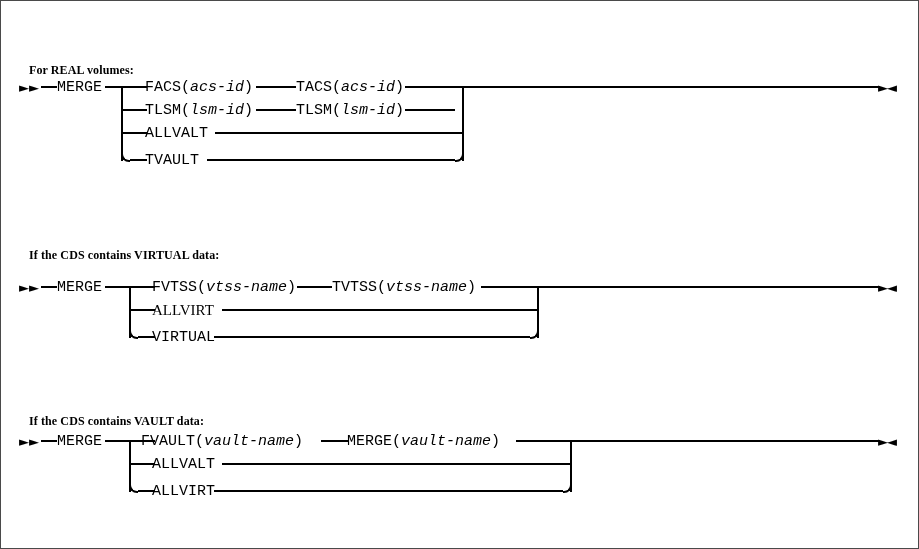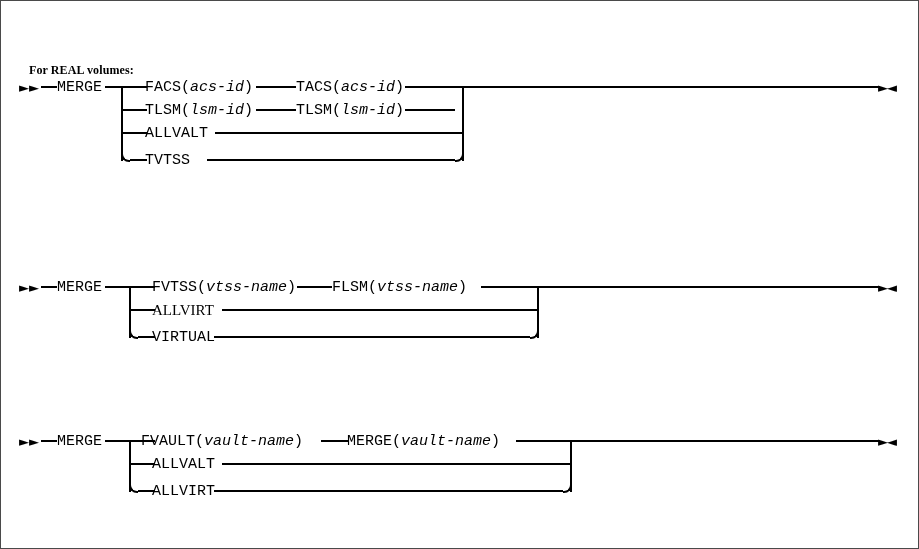--- a/index.html
+++ b/index.html
@@ -119,62 +119,64 @@
     <div class="tok" style="left:144px;top:102px;"><span>TLSM(</span><i>lsm-id</i><span>)</span></div>
     <div class="hline" style="left:255px;top:108px;width:40px;"></div>
     <div class="tok" style="left:295px;top:102px;"><span>TLSM(</span><i>lsm-id</i><span>)</span></div>
     <div class="hline" style="left:404px;top:108px;width:50px;"></div>
 
     <div class="hline" style="left:120px;top:131px;width:26px;"></div>
     <div class="tok" style="left:144px;top:125px;">ALLVALT</div>
     <div class="hline" style="left:214px;top:131px;width:249px;"></div>
 
     <div class="hline" style="left:129px;top:158px;width:17px;"></div>
-    <div class="tok" style="left:144px;top:152px;">TVTSS</div>
+    <div class="tok" style="left:144px;top:152px;">TVAULT</div>
     <div class="hline" style="left:206px;top:158px;width:248px;"></div>
     <div class="elbow-br" style="left:454px;top:152px;"></div>
 
     <div class="vline" style="left:461px;top:86px;height:74px;"></div>
 
     <div class="hline" style="left:461px;top:85px;width:418px;"></div>
     <div class="term-right" style="left:877px;top:80px;">►◄</div>
   </div>
 
+  <div class="heading" style="left:28px;top:215px;">If the CDS contains VIRTUAL data:</div>
 
   <div class="diagram">
 
     <div class="arrow" style="left:18px;top:280px;">►►</div>
     <div class="hline" style="left:40px;top:285px;width:16px;"></div>
     <div class="tok" style="left:56px;top:279px;">MERGE</div>
     <div class="hline" style="left:104px;top:285px;width:50px;"></div>
 
     <div class="vline" style="left:128px;top:286px;height:51px;"></div>
     <div class="elbow-bl" style="left:128px;top:329px;"></div>
 
     <div class="hline" style="left:137px;top:285px;width:17px;"></div>
     <div class="tok" style="left:151px;top:279px;"><span>FVTSS(</span><i>vtss-name</i><span>)</span></div>
     <div class="hline" style="left:296px;top:285px;width:35px;"></div>
-    <div class="tok" style="left:331px;top:279px;"><span>FLSM(</span><i>vtss-name</i><span>)</span></div>
+    <div class="tok" style="left:331px;top:279px;"><span>TVTSS(</span><i>vtss-name</i><span>)</span></div>
     <div class="hline" style="left:480px;top:285px;width:58px;"></div>
 
     <div class="hline" style="left:128px;top:308px;width:26px;"></div>
     <div class="tok" style="left:151px;top:302px;font-family:Liberation Serif, serif;">ALLVIRT</div>
     <div class="hline" style="left:221px;top:308px;width:317px;"></div>
 
     <div class="hline" style="left:137px;top:335px;width:17px;"></div>
     <div class="tok" style="left:151px;top:329px;">VIRTUAL</div>
     <div class="hline" style="left:213px;top:335px;width:316px;"></div>
     <div class="elbow-br" style="left:529px;top:329px;"></div>
 
     <div class="vline" style="left:536px;top:286px;height:51px;"></div>
 
     <div class="hline" style="left:536px;top:285px;width:343px;"></div>
     <div class="term-right" style="left:877px;top:280px;">►◄</div>
   </div>
 
+  <div class="heading" style="left:28px;top:381px;">If the CDS contains VAULT data:</div>
 
   <div class="diagram">
 
     <div class="arrow" style="left:18px;top:434px;">►►</div>
     <div class="hline" style="left:40px;top:439px;width:16px;"></div>
     <div class="tok" style="left:56px;top:433px;">MERGE</div>
     <div class="hline" style="left:104px;top:439px;width:50px;"></div>
 
     <div class="vline" style="left:128px;top:440px;height:51px;"></div>
     <div class="elbow-bl" style="left:128px;top:483px;"></div>

